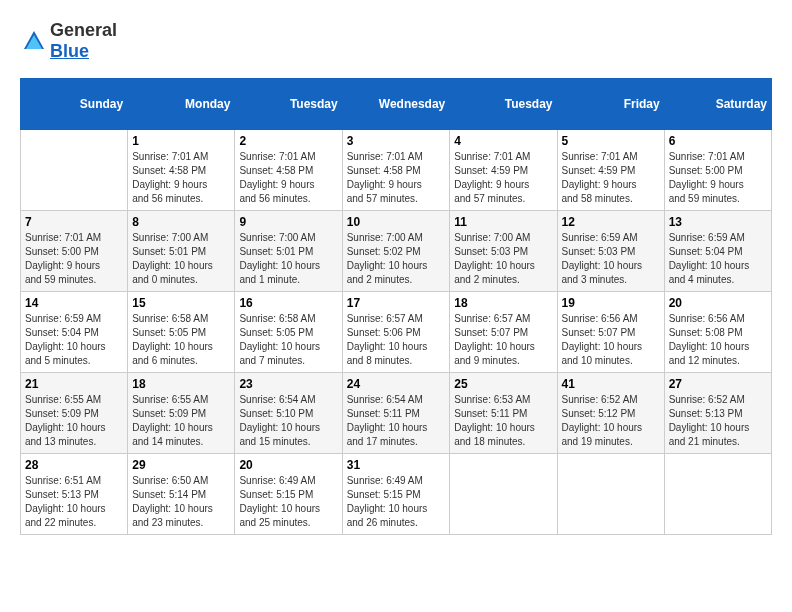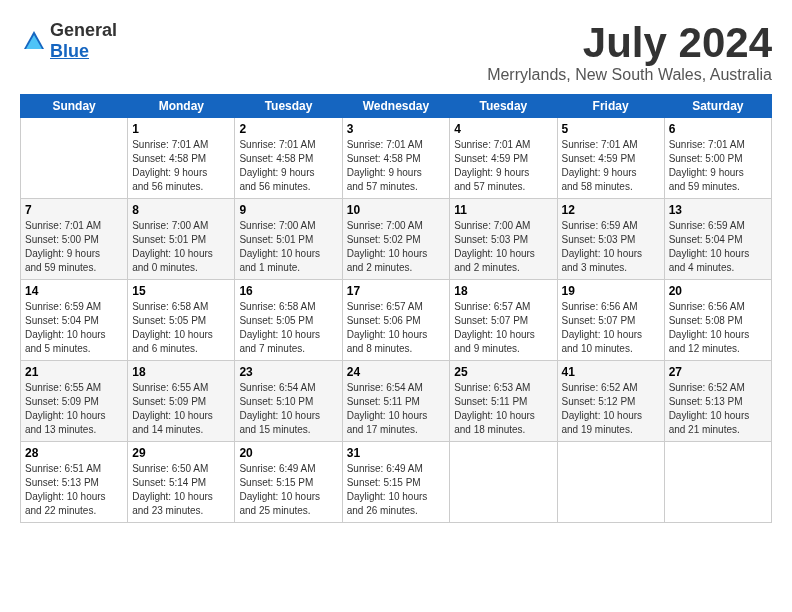--- a/index.html
+++ b/index.html
@@ -7,21 +7,21 @@
       font-family: Arial, sans-serif;
       background: #fff;
       width: 792px;
       min-height: 612px;
       padding: 20px;
     }
     .header {
       display: flex;
       justify-content: space-between;
       align-items: flex-start;
-      margin-bottom: 10px;
+      margin-bottom: 16px;
     }
     .logo {
       display: flex;
       align-items: center;
     }
     .logo-text-general {
       font-size: 18px;
       font-weight: bold;
       color: #333;
     }
@@ -50,22 +50,22 @@
       color: #555;
     }
     table {
       width: 100%;
       border-collapse: collapse;
       font-size: 11px;
     }
     thead tr th {
       background-color: #1565c0;
       color: #fff;
-      padding: 4px 4px;
-      text-align: center;
+      padding: 18px 4px;
+      text-align: right;
       font-size: 12px;
       font-weight: bold;
       border: 1px solid #1565c0;
     }
     tbody tr td {
       border: 1px solid #ccc;
       vertical-align: top;
       padding: 4px;
       min-height: 80px;
       width: 108px;
@@ -98,24 +98,20 @@
   <div class="logo">
     <svg class="logo-icon" viewBox="0 0 28 28">
       <polygon points="14,4 24,22 4,22" fill="#1565c0"></polygon>
       <polygon points="14,8 22,22 6,22" fill="#4fc3f7"></polygon>
     </svg>
     <div>
       <span class="logo-text-general">General</span><br>
       <span class="logo-text-blue">Blue</span>
     </div>
   </div>
-  <div class="title-area">
-    <div class="month-title">July 2024</div>
-    <div class="location-title">Merrylands, New South Wales, Australia</div>
-  </div>
 </div>
 
 <table>
   <thead>
     <tr id="header-row">
     <th>Sunday</th>
         <th>Monday</th>
         <th>Tuesday</th>
         <th>Wednesday</th>
         <th>Tuesday</th>

